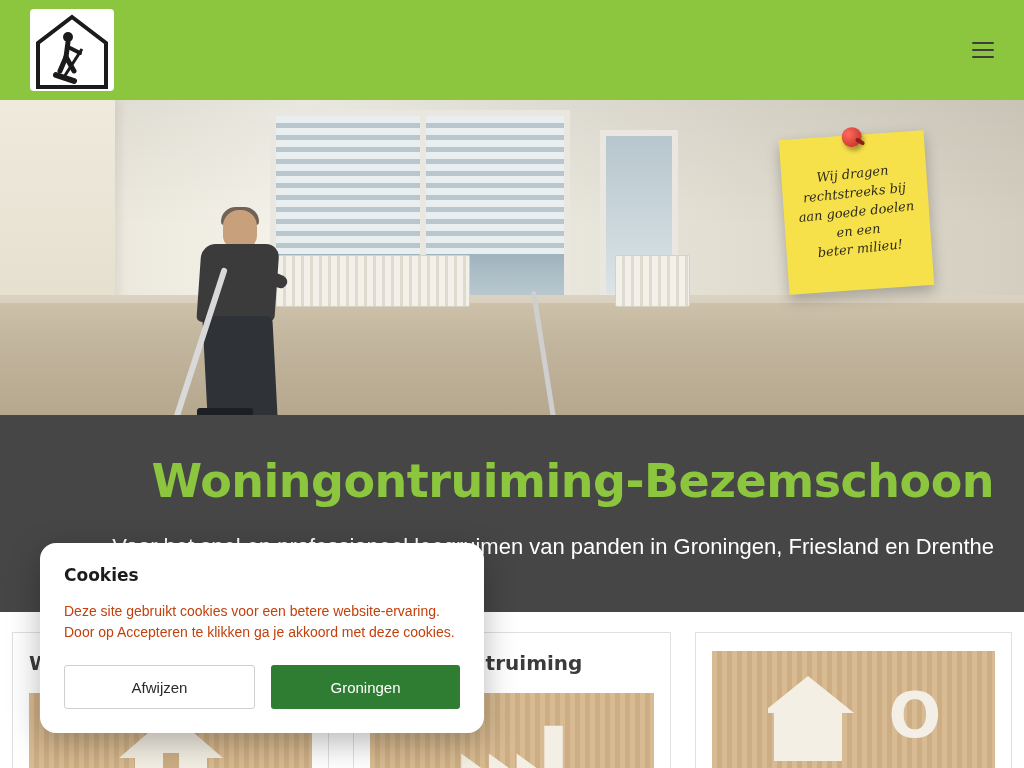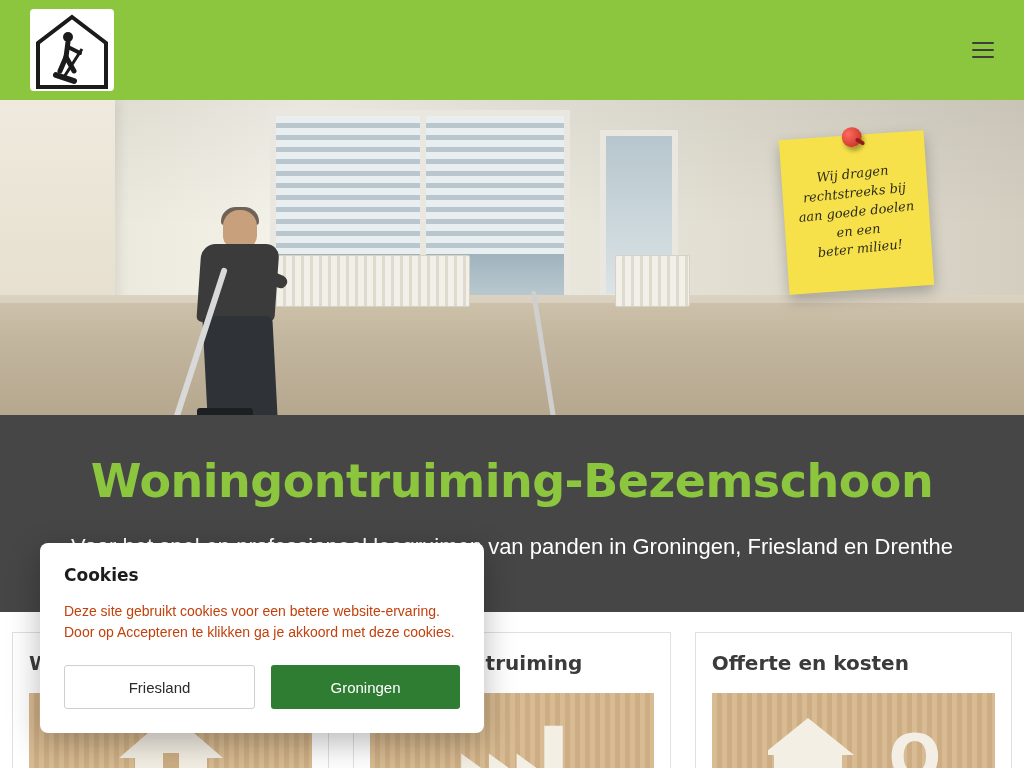--- a/index.html
+++ b/index.html
@@ -151,21 +151,21 @@
   }
   .pin:after {
     content:""; position:absolute; left: 13px; top: 13px; width: 10px; height: 4px;
     background:#8d1f16; transform: rotate(35deg); border-radius:2px;
   }
 
   
   .title-band {
     background: #464646;
     padding: 40px 30px 52px 30px;
-    text-align: center;
+    text-align: right;
   }
   .site-title {
     font-family: "DejaVu Sans", sans-serif;
     font-size: 46px;
     font-weight: bold;
     color: #8cc63e;
     letter-spacing: -0.5px;
     line-height: 1.15;
   }
   .site-sub {
@@ -217,21 +217,21 @@
     font-size: 62px; font-weight: bold; color: #f3efe6;
     letter-spacing: -3px;
   }
 
   
   .cookie-modal {
     position: absolute;
     left: 40px; top: 543px;
     width: 444px;
     background: #ffffff;
-    border-radius: 8px;
+    border-radius: 16px;
     box-shadow: 0 10px 32px rgba(0,0,0,0.28);
     padding: 22px 24px 24px 24px;
     z-index: 50;
   }
   .cookie-title {
     font-family: "DejaVu Sans", sans-serif;
     font-size: 17px; font-weight: bold; color: #1c1c1c;
     margin-bottom: 16px;
   }
   .cookie-body {
@@ -334,34 +334,33 @@
         <div class="glyph">
           <svg class="house-glyph" viewBox="0 0 130 110">
             <path d="M10 105 L10 50 L40 72 L40 50 L70 72 L70 50 L100 72 L100 20 L120 20 L120 105 Z" fill="#f4efe4"></path>
             <rect x="50" y="78" width="14" height="27" fill="#cdae84"></rect>
           </svg>
         </div>
       </div>
     </div>
 
     <div class="card">
-      <div class="card-title">Offerte en kosten</div>
       <div class="card-img">
         <div class="glyph">
           <svg class="house-glyph" viewBox="0 0 120 110">
             <path d="M40 15 L86 52 L74 52 L74 100 L6 100 L6 52 L-6 52 Z" fill="#f4efe4"></path>
           </svg>
           <span class="co2-text">O</span>
         </div>
       </div>
     </div>
   </div>
 
   <div class="cookie-modal">
     <div class="cookie-title">Cookies</div>
     <div class="cookie-body">Deze site gebruikt cookies voor een betere website-ervaring. Door op Accepteren te klikken ga je akkoord met deze cookies.</div>
     <div class="cookie-buttons">
-      <button class="btn btn-decline">Friesland</button>
+      <button class="btn btn-decline">Afwijzen</button>
       <button class="btn btn-accept">Groningen</button>
     </div>
   </div>
 
 </div>
 
 </body></html>

